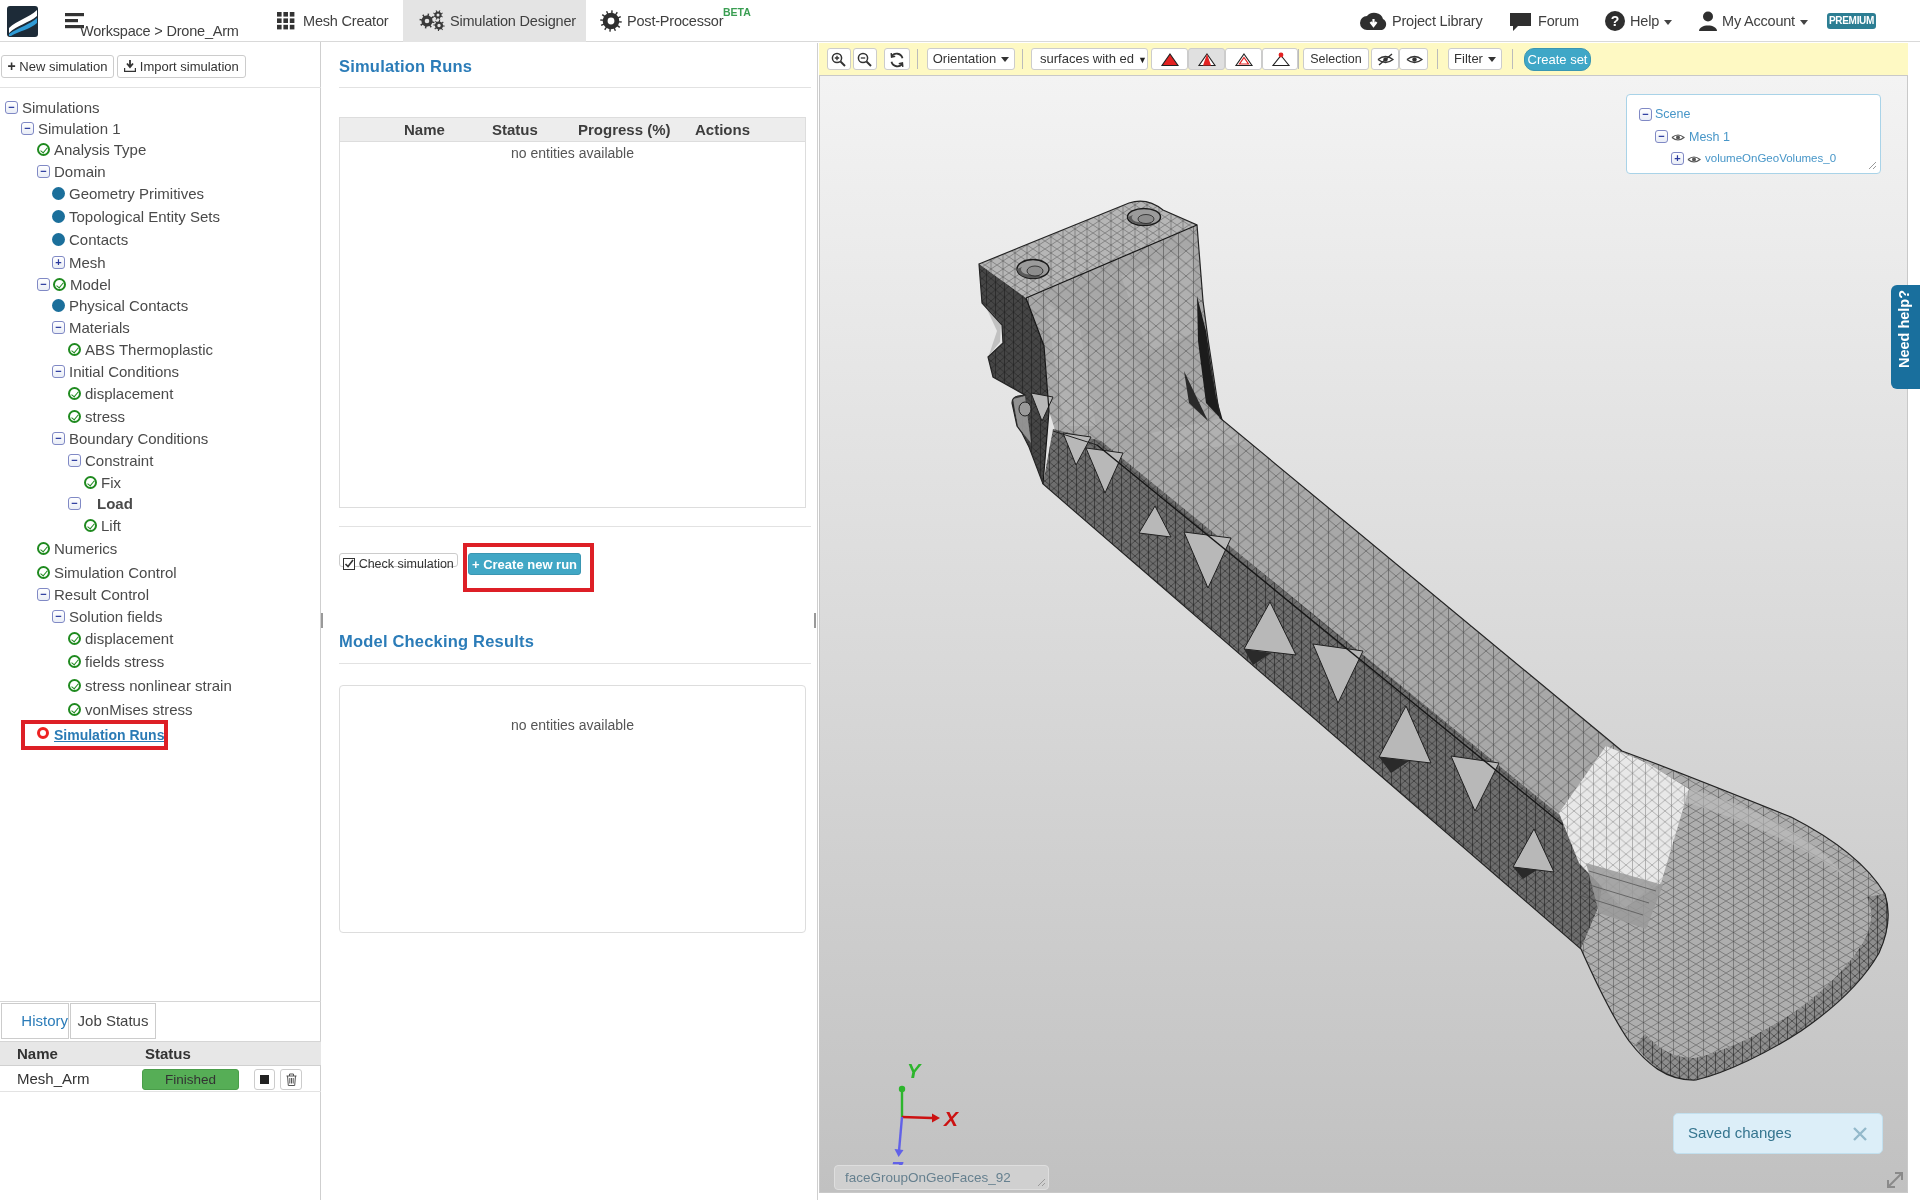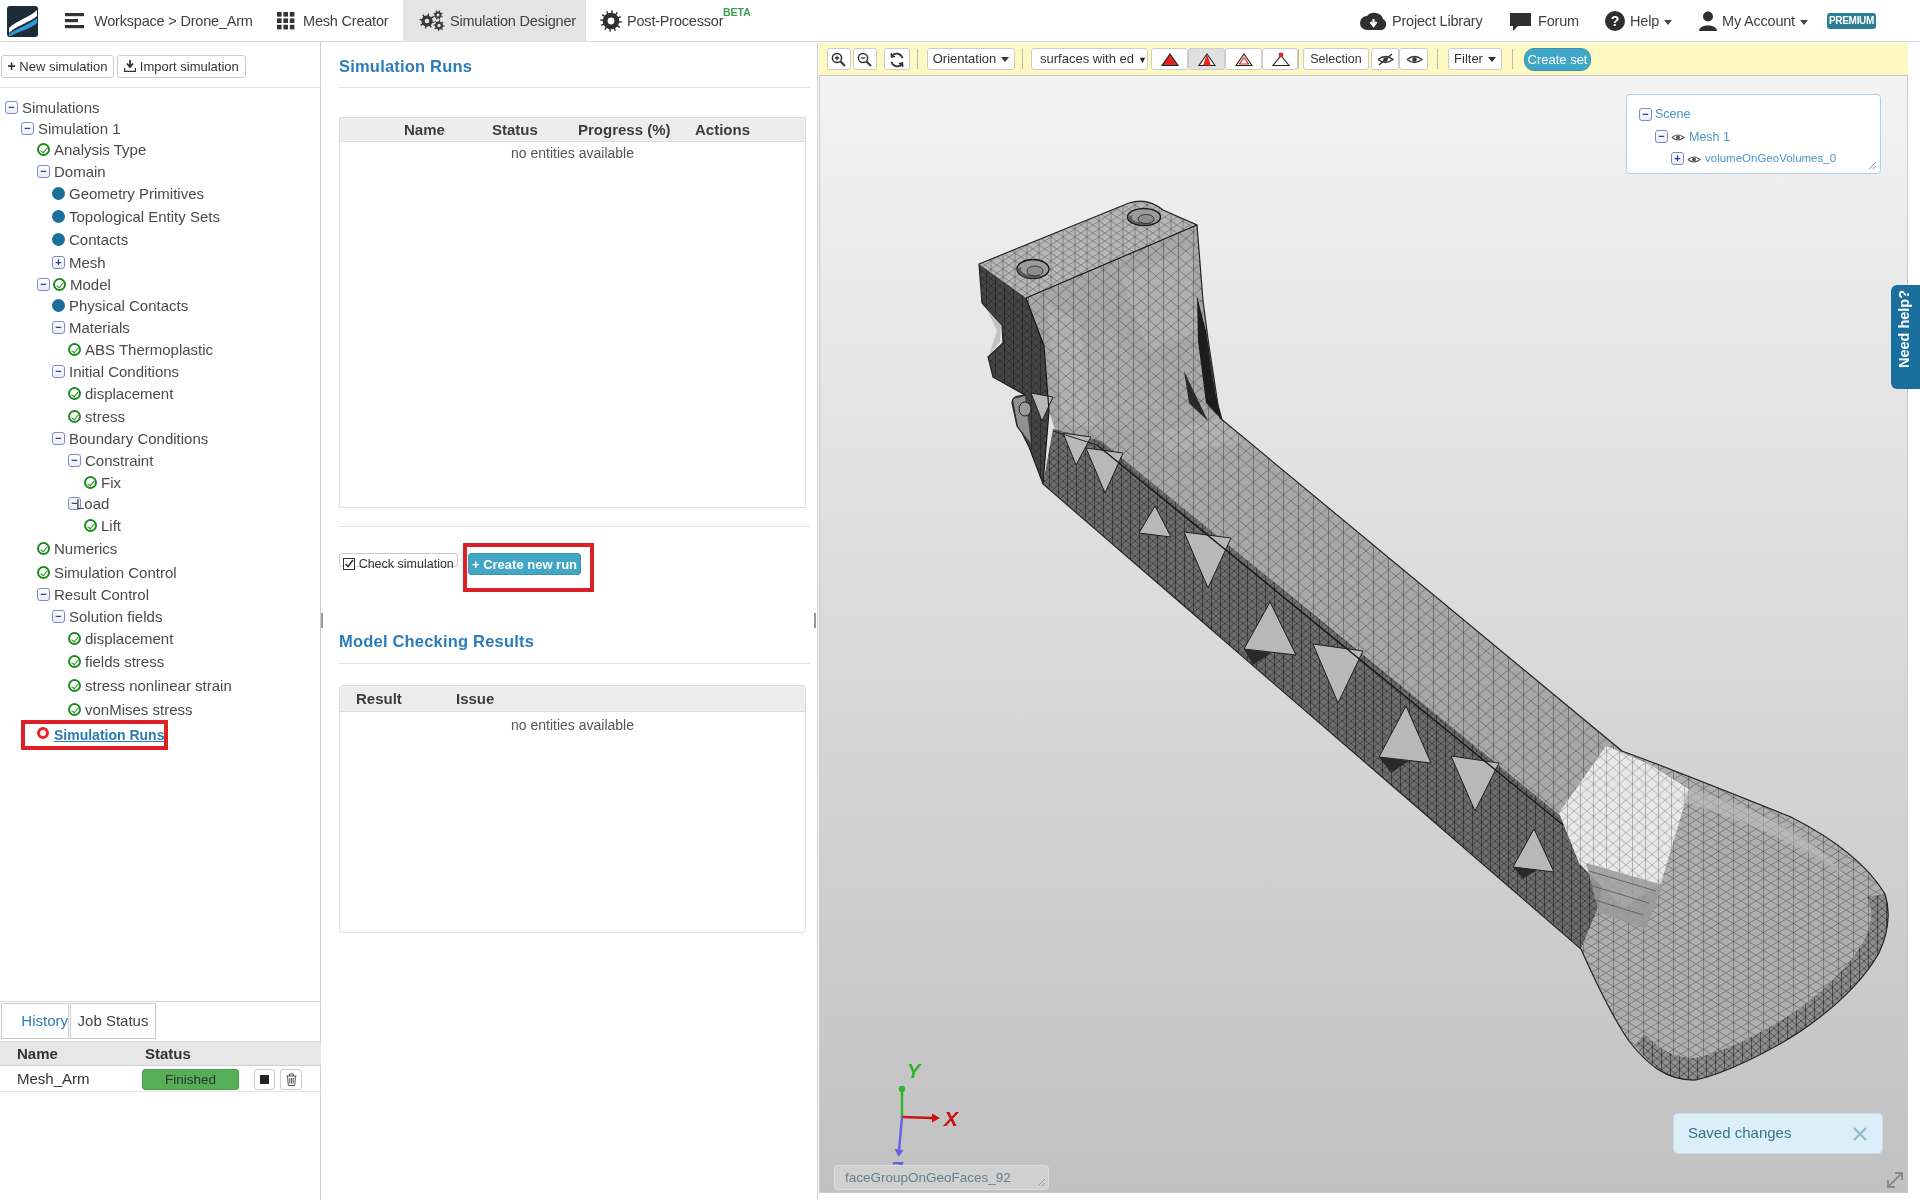--- a/index.html
+++ b/index.html
@@ -42,21 +42,21 @@
  <svg class="abs" style="left:7px;top:6px" width="31" height="31">
       <rect x="0" y="0" width="31" height="31" rx="3" fill="#1d2b38"></rect>
       <path d="M2 22 C10 14 22 12 30 4 L30 10 C22 17 10 19 2 27 Z" fill="#fff"></path>
       <path d="M2 28 C12 21 24 18 30 12 L30 17 C24 23 12 25 4 30 L2 30 Z" fill="#2f9bd6"></path>
     </svg>
  <svg class="abs" style="left:65px;top:13px" width="19" height="16">
       <rect x="0" y="0" width="19" height="3.2" fill="#333"></rect>
       <rect x="0" y="6" width="13" height="3.2" fill="#333"></rect>
       <rect x="0" y="12" width="19" height="3.2" fill="#333"></rect>
     </svg>
- <div class="navitem" style="left:94px;">Workspace &gt; Drone_Arm</div>
+ <div class="navitem" style="left:80px;margin-top:10px;">Workspace &gt; Drone_Arm</div>
  <svg class="abs" style="left:277px;top:12px" width="18" height="18">
       <g fill="#333">
         <rect x="0" y="0" width="4.6" height="4.6"></rect>
         <rect x="6.4" y="0" width="4.6" height="4.6"></rect>
         <rect x="12.8" y="0" width="4.6" height="4.6"></rect>
         <rect x="0" y="6.4" width="4.6" height="4.6"></rect>
         <rect x="6.4" y="6.4" width="4.6" height="4.6"></rect>
         <rect x="12.8" y="6.4" width="4.6" height="4.6"></rect>
         <rect x="0" y="12.8" width="4.6" height="4.6"></rect>
         <rect x="6.4" y="12.8" width="4.6" height="4.6"></rect>
@@ -137,21 +137,21 @@
  <div class="trow" style="left:85px;top:341px;">displacement</div>
  <span class="ticon tchk" style="left:68px;top:368px;"></span>
  <div class="trow" style="left:85px;top:364px;">stress</div>
  <span class="ticon tbox" style="left:52px;top:390px;">−</span>
  <div class="trow" style="left:69px;top:386px;">Boundary Conditions</div>
  <span class="ticon tbox" style="left:68px;top:412px;">−</span>
  <div class="trow" style="left:85px;top:408px;">Constraint</div>
  <span class="ticon tchk" style="left:84px;top:434px;"></span>
  <div class="trow" style="left:101px;top:430px;">Fix</div>
  <span class="ticon tbox" style="left:68px;top:455px;">−</span>
- <div class="trow" style="left:76px;top:451px;">Load</div>
+ <div class="trow" style="left:97px;top:451px;font-weight:bold;">Load</div>
  <span class="ticon tchk" style="left:84px;top:477px;"></span>
  <div class="trow" style="left:101px;top:473px;">Lift</div>
  <span class="ticon tchk" style="left:37px;top:500px;"></span>
  <div class="trow" style="left:54px;top:496px;">Numerics</div>
  <span class="ticon tchk" style="left:37px;top:524px;"></span>
  <div class="trow" style="left:54px;top:520px;">Simulation Control</div>
  <span class="ticon tbox" style="left:37px;top:546px;">−</span>
  <div class="trow" style="left:54px;top:542px;">Result Control</div>
  <span class="ticon tbox" style="left:52px;top:568px;">−</span>
  <div class="trow" style="left:69px;top:564px;">Solution fields</div>
@@ -200,24 +200,20 @@
  <div class="hr" style="left:17px;top:483px;width:472px;"></div>
  <div class="btn" style="left:17px;top:510px;width:119px;height:14px;line-height:20px;font-size:12.5px;"><svg width="12" height="12" style="vertical-align:-2px">
         <rect x="0.5" y="0.5" width="11" height="11" fill="#fff" stroke="#333"></rect>
         <path d="M2.5 6 L5 8.5 L10 2" stroke="#333" stroke-width="1.6" fill="none"></path>
       </svg> Check simulation</div>
  <div class="abs" style="left:146px;top:510px;width:113px;height:22px;background:#41a7c5;border:1px solid #3a96b2;border-radius:3px;color:#fff;font-size:13px;font-weight:bold;text-align:center;line-height:21px;">+ Create new run</div>
  <div class="redbox" style="left:141px;top:500px;width:131px;height:49px;"></div>
  <div class="h2" style="left:17px;top:589px;">Model Checking Results</div>
  <div class="hr" style="left:17px;top:620px;width:472px;"></div>
  <div class="tbl" style="left:17px;top:642px;width:467px;height:248px;border-radius:4px;">
-   <div class="thead" style="height:26px;border-radius:4px 4px 0 0;">
-     <span class="th" style="left:16px;top:4px;">Result</span>
-     <span class="th" style="left:116px;top:4px;">Issue</span>
-   </div>
    <div class="noent" style="left:0;top:31px;width:465px;">no entities available</div>
  </div>
  <div class="abs" style="left:-1px;top:570px;width:2px;height:15px;border-left:1px solid #999;border-right:1px solid #999;"></div>
  <div class="abs" style="left:492px;top:570px;width:2px;height:15px;border-left:1px solid #999;border-right:1px solid #999;"></div>
  <div class="abs" style="left:495px;top:0;width:1px;height:1157px;background:#cfcfcf;"></div>
 </div>
 
 <div id="toolbar">
  <div class="tbtn" style="left:8px;width:24px;"><svg width="15" height="15" style="margin:3px 0 0 3px">
         <circle cx="6" cy="6" r="4.6" fill="none" stroke="#333" stroke-width="1.5"></circle>

